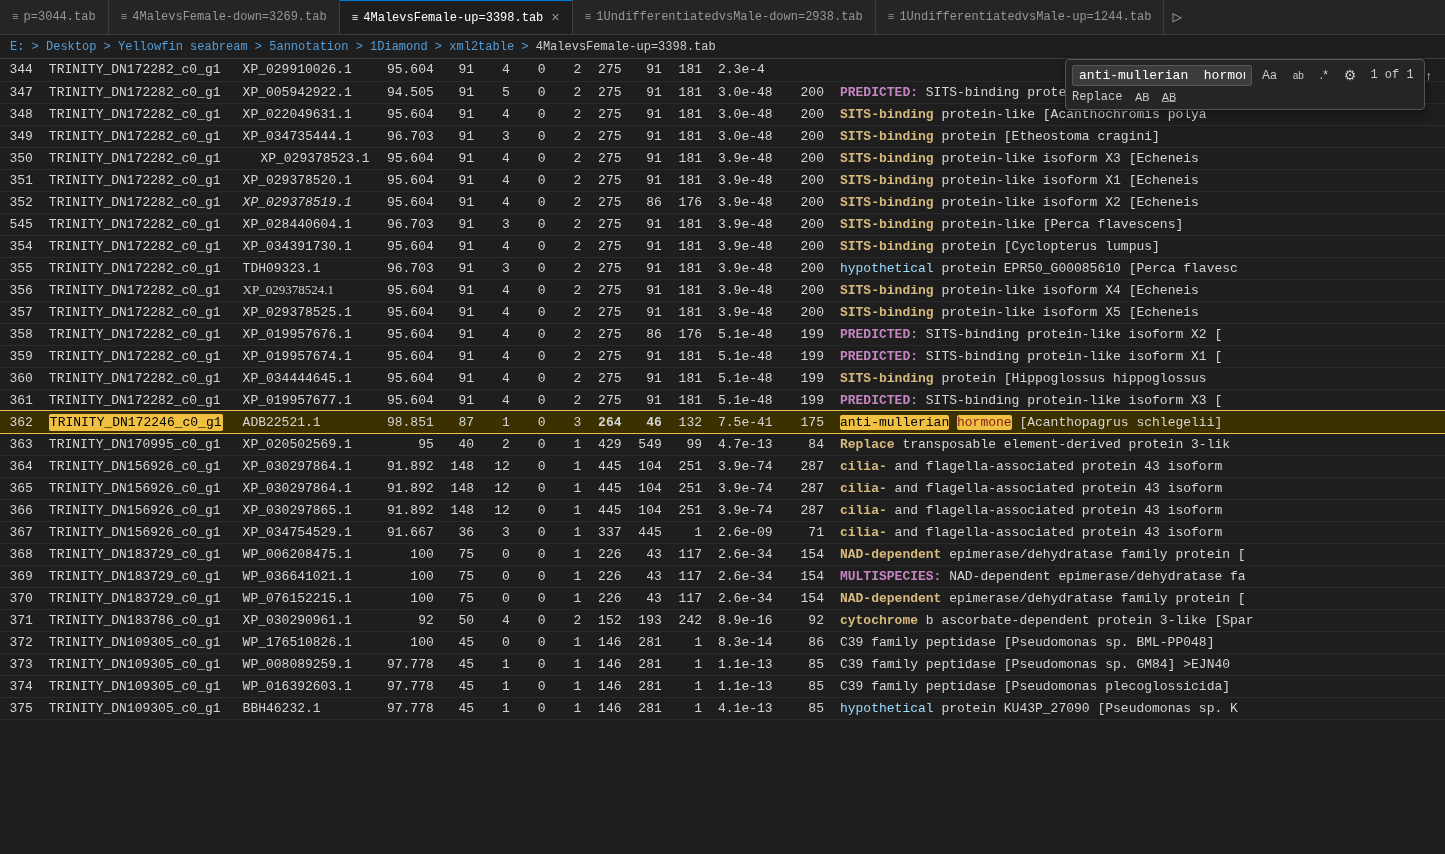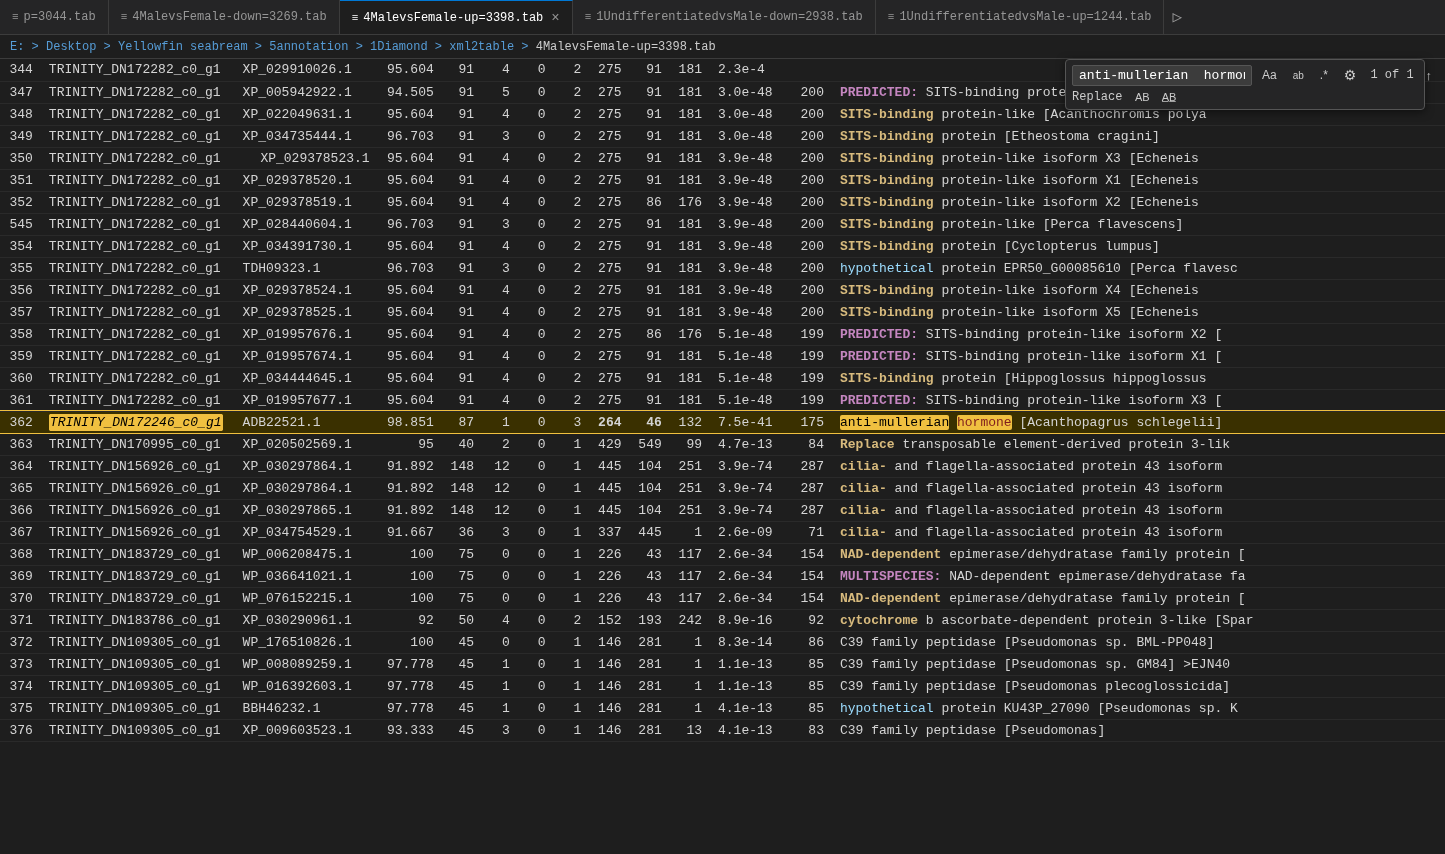--- a/index.html
+++ b/index.html
@@ -358,21 +358,21 @@
           <td class="td-num-sm">275</td>
           <td class="td-num-sm">91</td>
           <td class="td-num-sm">181</td>
           <td class="td-evalue">3.9e-48</td>
           <td class="td-score">200</td>
           <td class="td-desc"><span class="td-keyword">SITS-binding</span> protein-like isoform X1 [Echeneis</td>
         </tr>
         <tr>
           <td class="td-linenum">352</td>
           <td class="td-trinity">TRINITY_DN172282_c0_g1</td>
-          <td class="td-xp" style="cursor: pointer;">XP_029378519.1</td>
+          <td class="td-xp" style="cursor: pointer; font-style: italic;">XP_029378519.1</td>
           <td class="td-num">95.604</td>
           <td class="td-num-sm">91</td>
           <td class="td-num-sm">4</td>
           <td class="td-num-sm zero">0</td>
           <td class="td-num-sm">2</td>
           <td class="td-num-sm">275</td>
           <td class="td-num-sm">86</td>
           <td class="td-num-sm">176</td>
           <td class="td-evalue">3.9e-48</td>
           <td class="td-score">200</td>
@@ -422,21 +422,21 @@
           <td class="td-num-sm">275</td>
           <td class="td-num-sm">91</td>
           <td class="td-num-sm">181</td>
           <td class="td-evalue">3.9e-48</td>
           <td class="td-score">200</td>
           <td class="td-desc"><span class="hypothetical">hypothetical</span> protein EPR50_G00085610 [Perca flavesc</td>
         </tr>
         <tr>
           <td class="td-linenum">356</td>
           <td class="td-trinity">TRINITY_DN172282_c0_g1</td>
-          <td class="td-xp" style="cursor: pointer;">XP_029378524.1</td>
+          <td class="td-xp" style="cursor: pointer; font-family: Liberation Serif, serif;">XP_029378524.1</td>
           <td class="td-num">95.604</td>
           <td class="td-num-sm">91</td>
           <td class="td-num-sm">4</td>
           <td class="td-num-sm zero">0</td>
           <td class="td-num-sm">2</td>
           <td class="td-num-sm">275</td>
           <td class="td-num-sm">91</td>
           <td class="td-num-sm">181</td>
           <td class="td-evalue">3.9e-48</td>
           <td class="td-score">200</td>
@@ -517,21 +517,21 @@
           <td class="td-num-sm">2</td>
           <td class="td-num-sm">275</td>
           <td class="td-num-sm">91</td>
           <td class="td-num-sm">181</td>
           <td class="td-evalue">5.1e-48</td>
           <td class="td-score">199</td>
           <td class="td-desc"><span class="predicted">PREDICTED:</span> SITS-binding protein-like isoform X3 [</td>
         </tr>
         <tr class="highlighted">
           <td class="td-linenum">362</td>
-          <td class="td-trinity"><span style="background:#f0c040;color:#000;border:1px solid #f0c040;border-radius:2px;font-style:italic;">TRINITY_DN172246_c0_g1</span></td>
+          <td class="td-trinity"><span style="background:#f0c040;color:#000;border:1px solid #f0c040;border-radius:2px;">TRINITY_DN172246_c0_g1</span></td>
           <td class="td-xp" style="cursor: pointer;">ADB22521.1</td>
           <td class="td-num">98.851</td>
           <td class="td-num-sm">87</td>
           <td class="td-num-sm">1</td>
           <td class="td-num-sm zero">0</td>
           <td class="td-num-sm">3</td>
           <td class="td-num-sm highlight-num">264</td>
           <td class="td-num-sm highlight-num">46</td>
           <td class="td-num-sm">132</td>
           <td class="td-evalue">7.5e-41</td>
@@ -739,31 +739,15 @@
           <td class="td-num-sm">1</td>
           <td class="td-num-sm zero">0</td>
           <td class="td-num-sm">1</td>
           <td class="td-num-sm">146</td>
           <td class="td-num-sm">281</td>
           <td class="td-num-sm">1</td>
           <td class="td-evalue">4.1e-13</td>
           <td class="td-score">85</td>
           <td class="td-desc"><span class="hypothetical">hypothetical</span> protein KU43P_27090 [Pseudomonas sp. K</td>
         </tr>
-        <tr>
-          <td class="td-linenum">376</td>
-          <td class="td-trinity">TRINITY_DN109305_c0_g1</td>
-          <td class="td-xp" style="cursor: pointer;">XP_009603523.1</td>
-          <td class="td-num">93.333</td>
-          <td class="td-num-sm">45</td>
-          <td class="td-num-sm">3</td>
-          <td class="td-num-sm zero">0</td>
-          <td class="td-num-sm">1</td>
-          <td class="td-num-sm">146</td>
-          <td class="td-num-sm">281</td>
-          <td class="td-num-sm">13</td>
-          <td class="td-evalue">4.1e-13</td>
-          <td class="td-score">83</td>
-          <td class="td-desc">C39 family peptidase [Pseudomonas]</td>
-        </tr>
       </tbody>
   </table>
 </div>
 
 </body></html>

